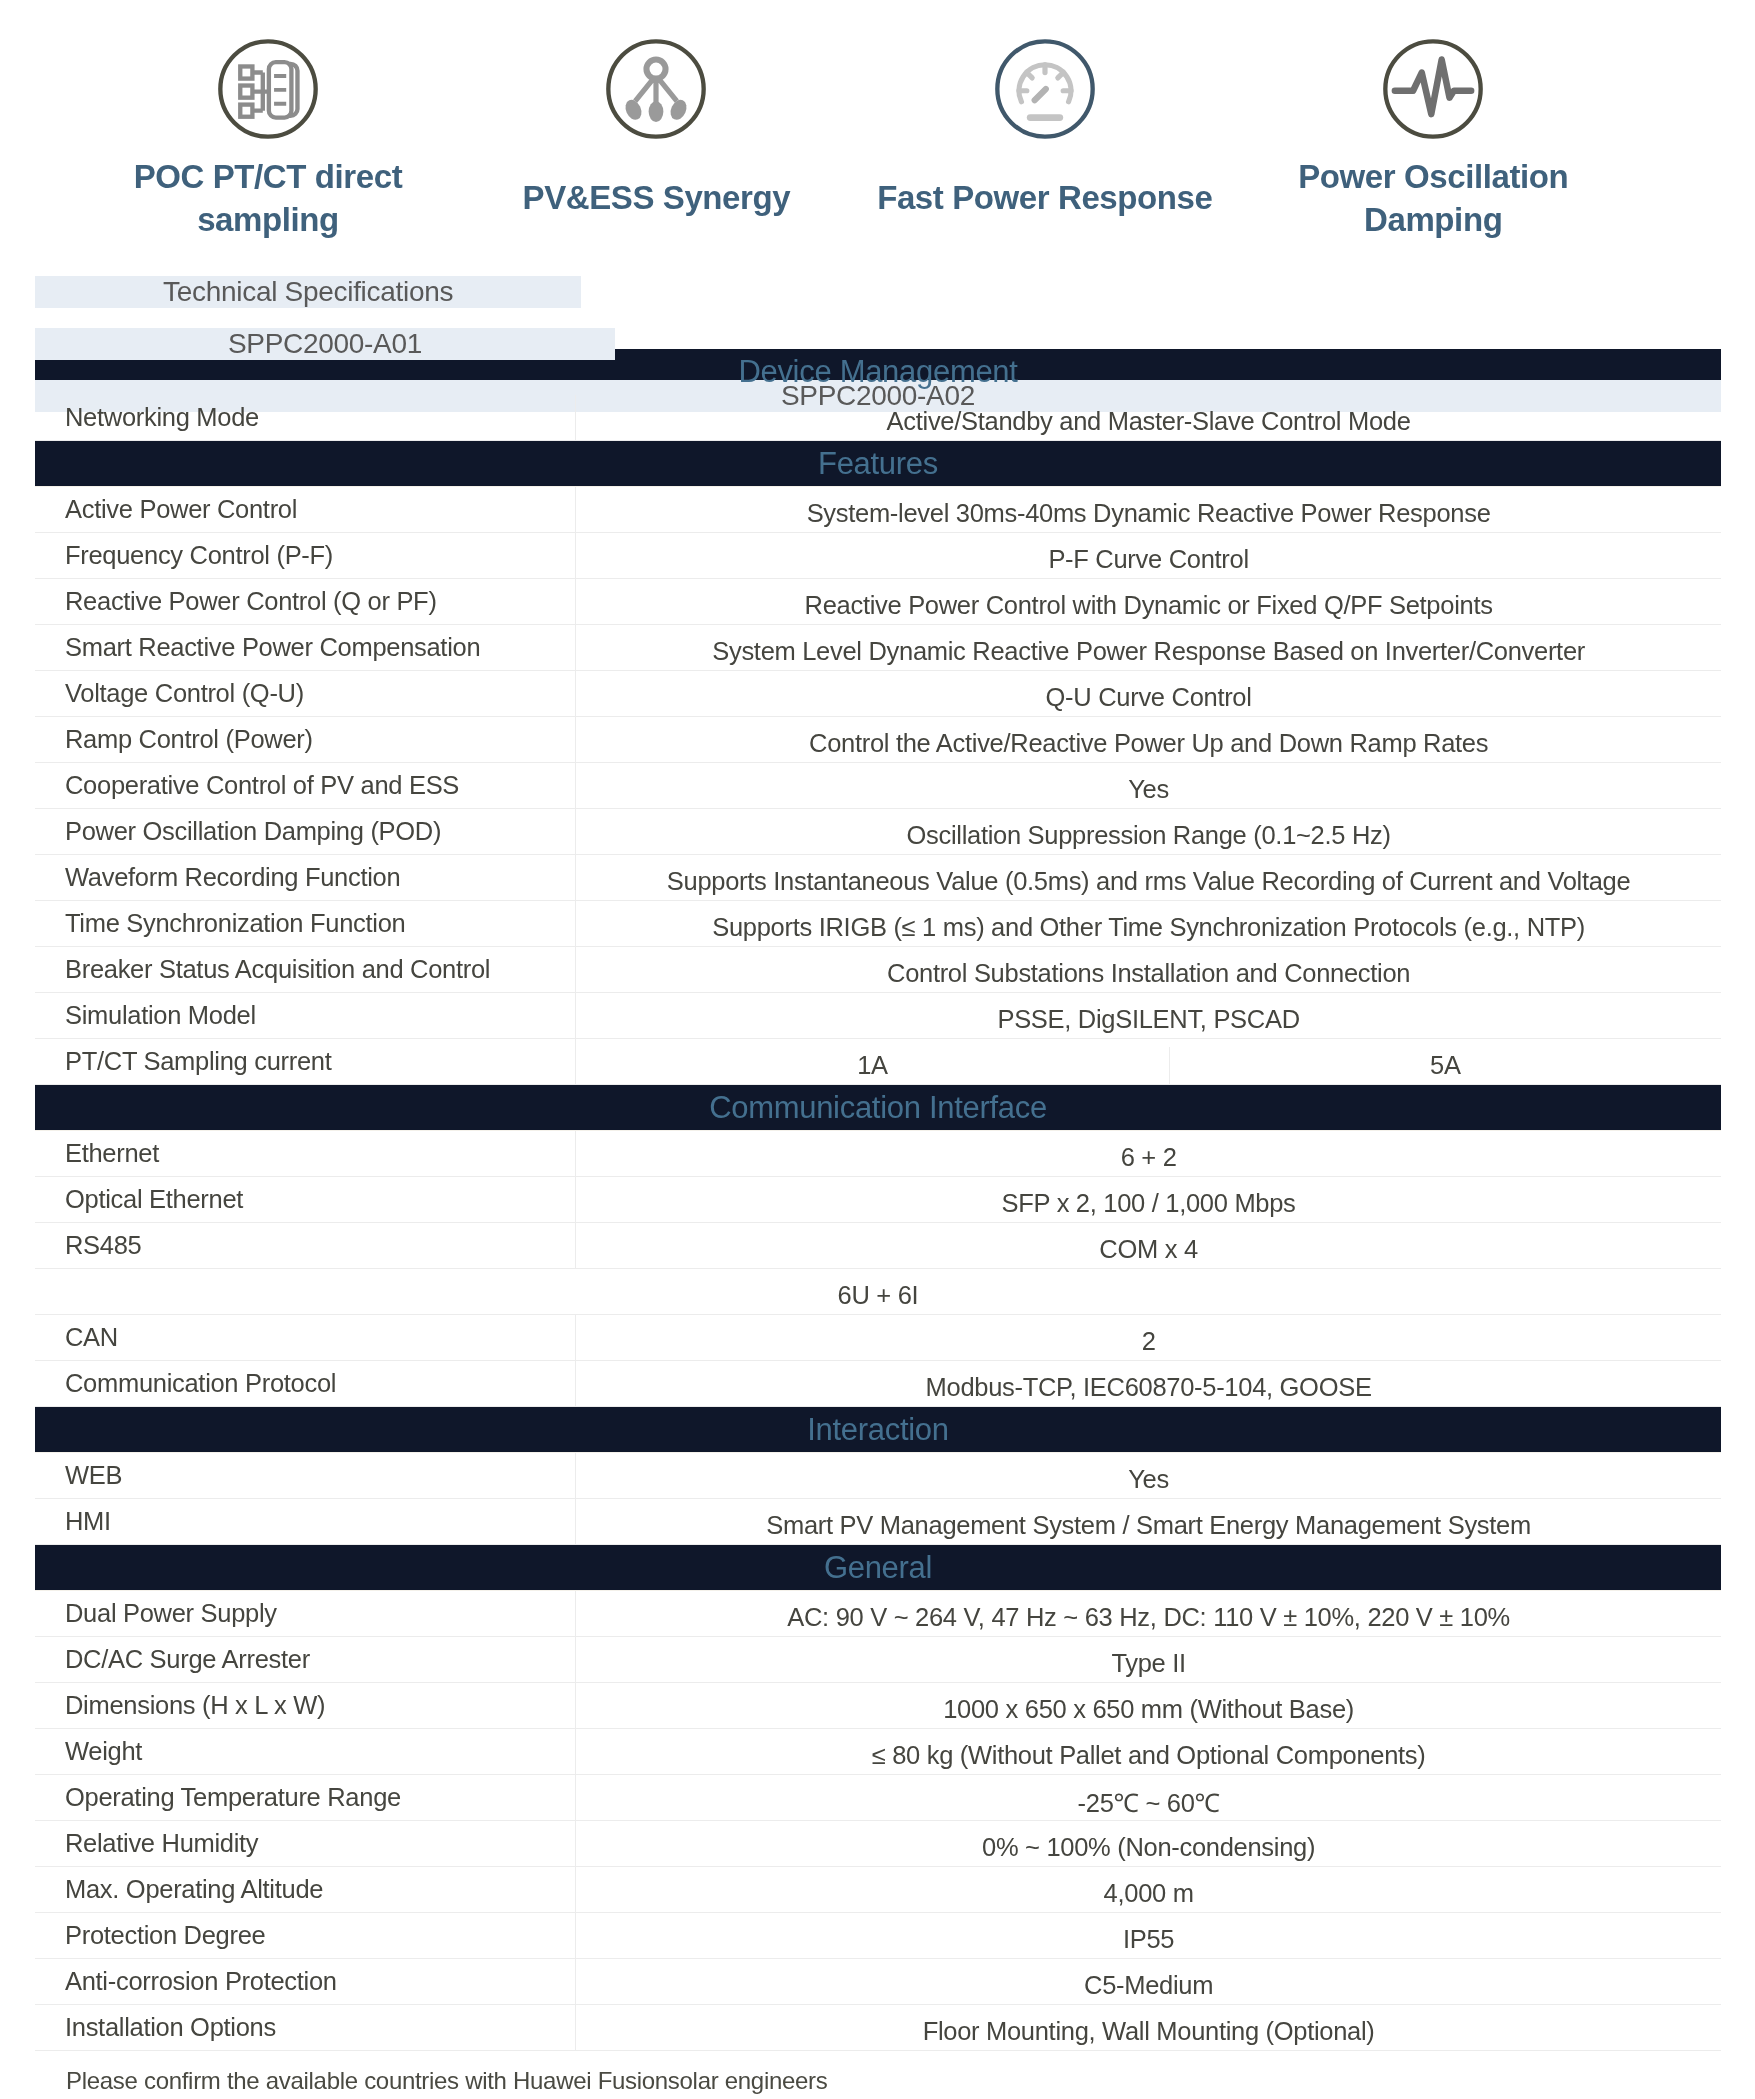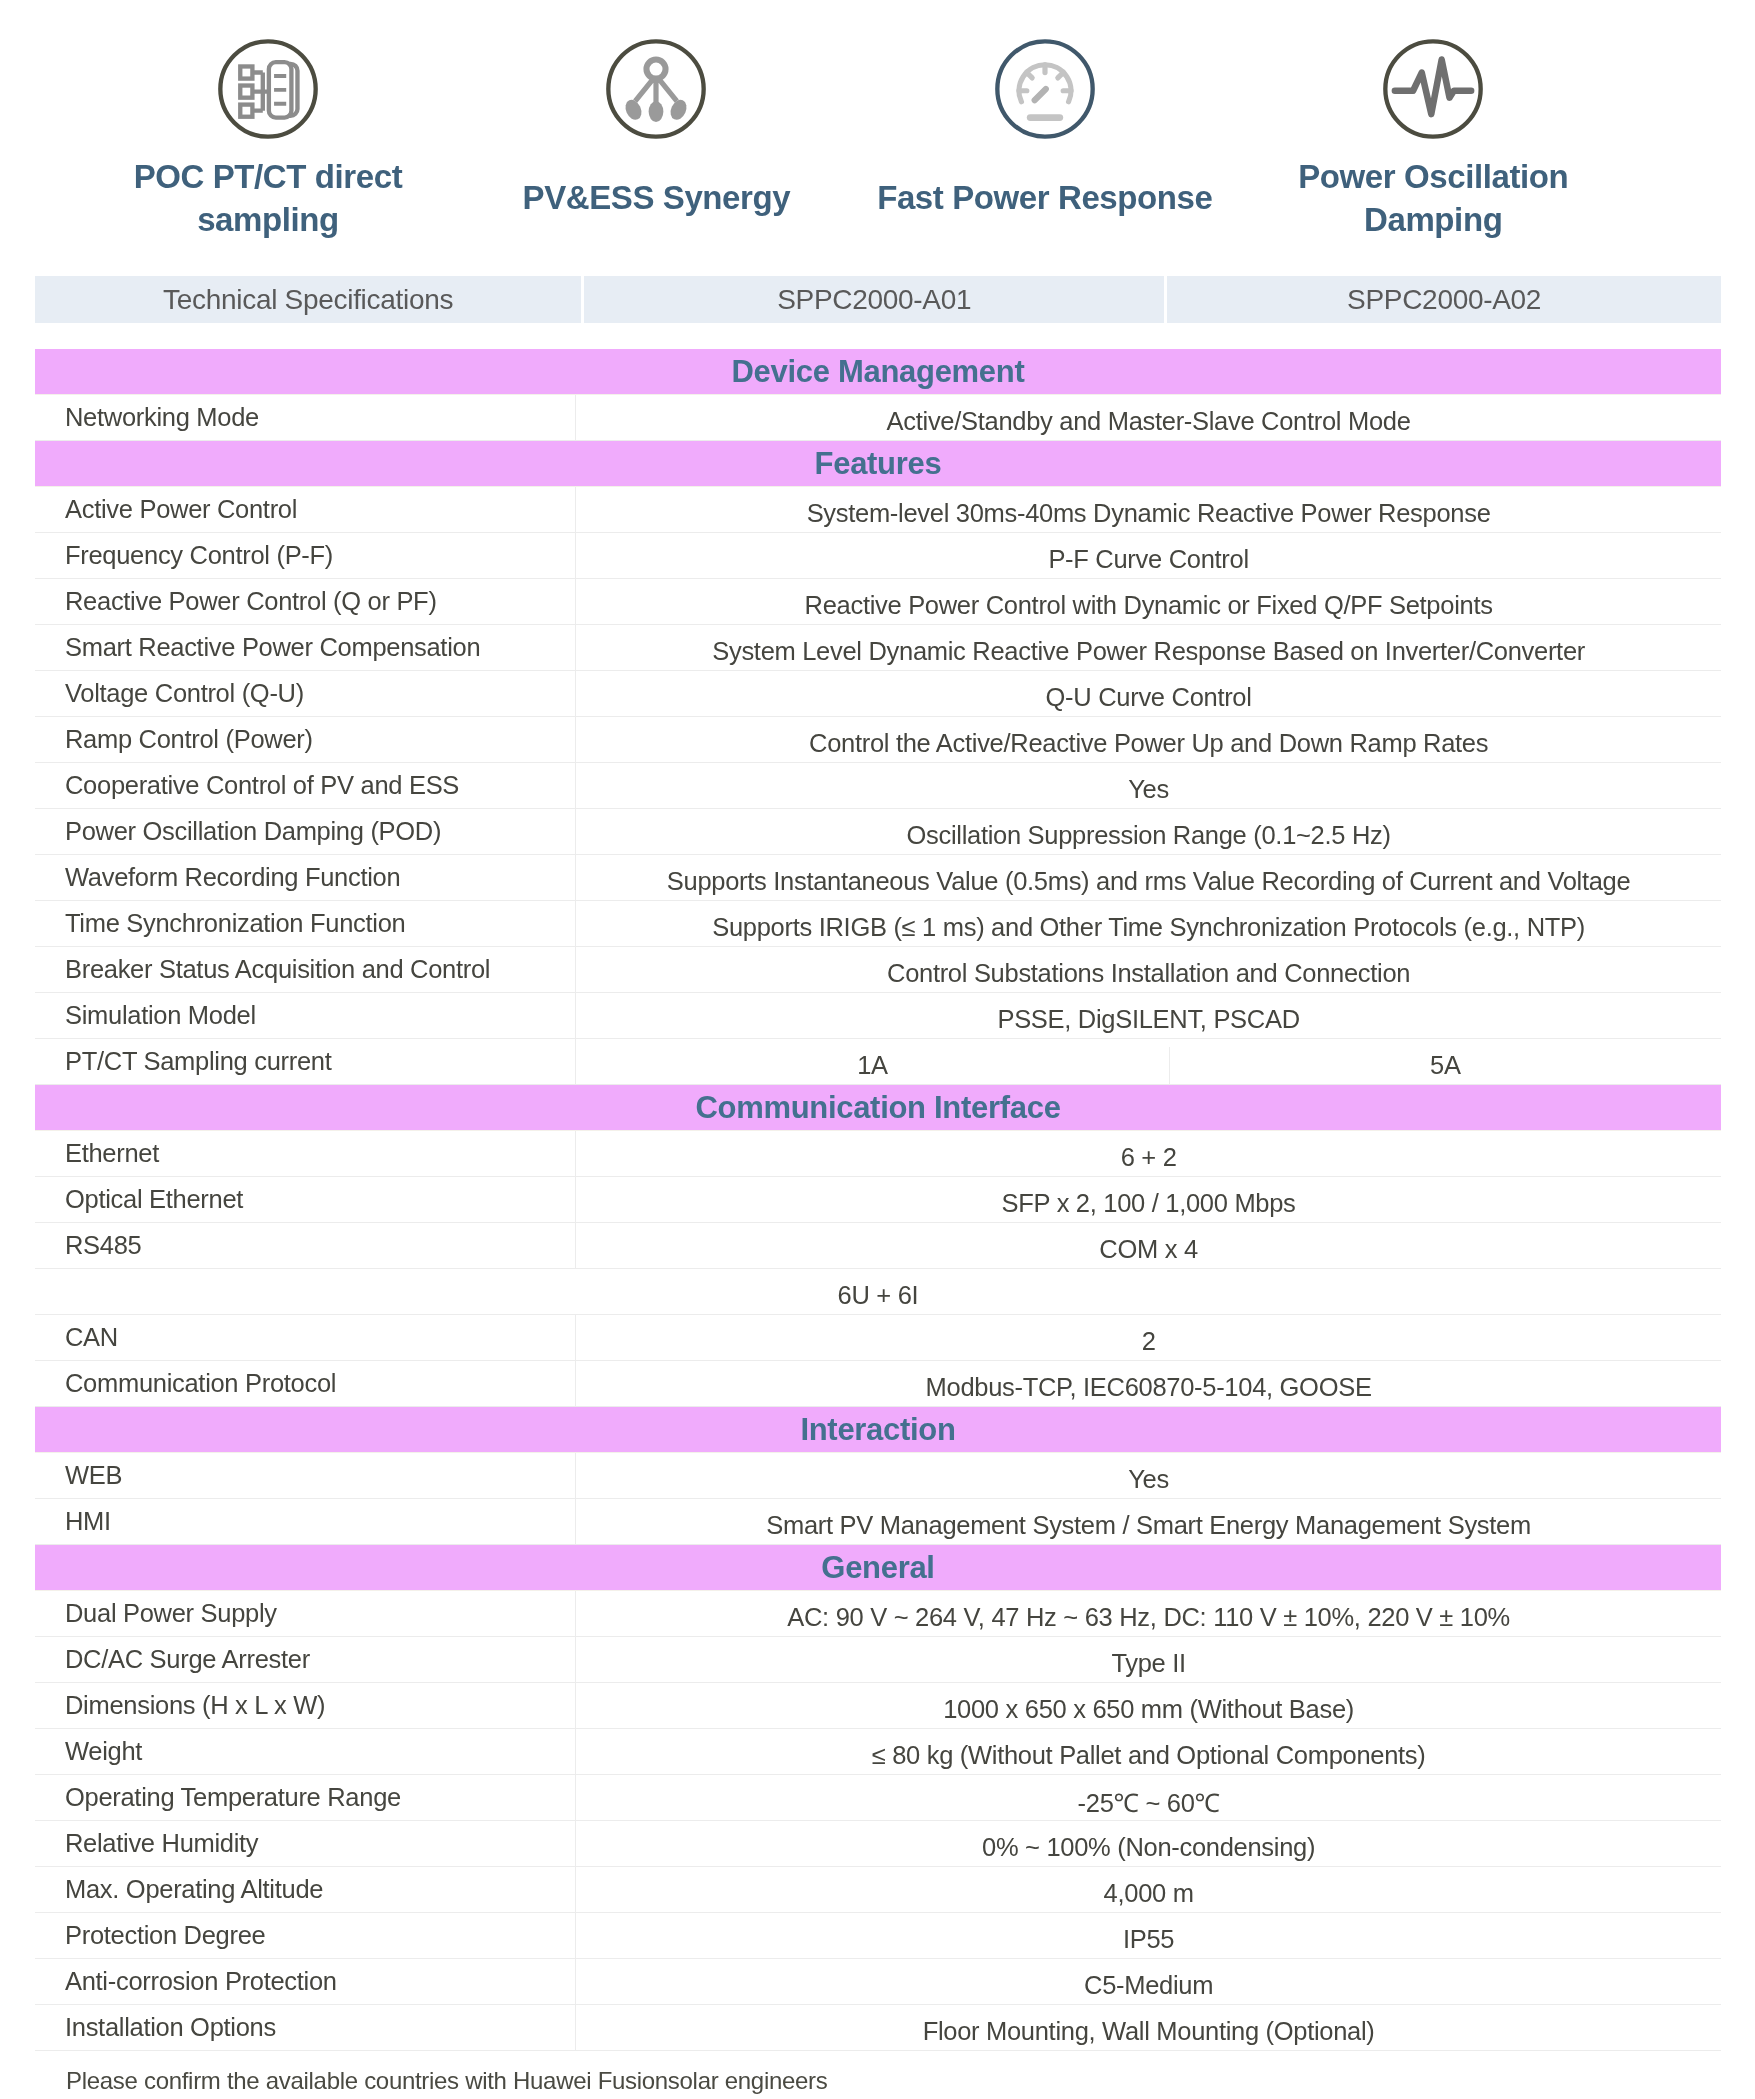--- a/index.html
+++ b/index.html
@@ -30,36 +30,35 @@
     display:flex; align-items:center; justify-content:center;
     text-align:center;
     font-size:33px; font-weight:bold; line-height:1.3;
     letter-spacing:-0.4px;
     color:#3f617c;
     max-width:404px;
   }
 
   
   .spec-table { margin:32px 35px 0 35px; }
-  .table-header { display:flex; gap:3px; height:47px; }
+  .table-header { display:flex; gap:20px; height:47px;flex-direction:column; }
   .th {
     background:#e7edf4; color:#595959;
     font-size:28px; letter-spacing:-0.3px;
     display:flex; align-items:center; justify-content:center;
   }
   .th-1 { width:32.4%; }
   .th-2 { width:34.4%; }
   .th-3 { flex:1; }
   .table-gap { height:26px; background:#ffffff; }
 
   .section-bar {
-    height:46px; background:#f0abfc;
+    height:46px; background:#0f172a;
     display:flex; align-items:center; justify-content:center;
     border-bottom:1.8px solid #f4f1ea;
-    font-weight:bold;
   }
   .section-title {
     color:#44708f; font-size:31px; letter-spacing:-0.3px;
   }
   .spec-row {
     display:flex; height:46px;
     border-bottom:1.8px solid #ececec;
     font-size:25.5px; letter-spacing:-0.3px; color:#45453f;
   }
   .cell { display:flex; align-items:center; }

